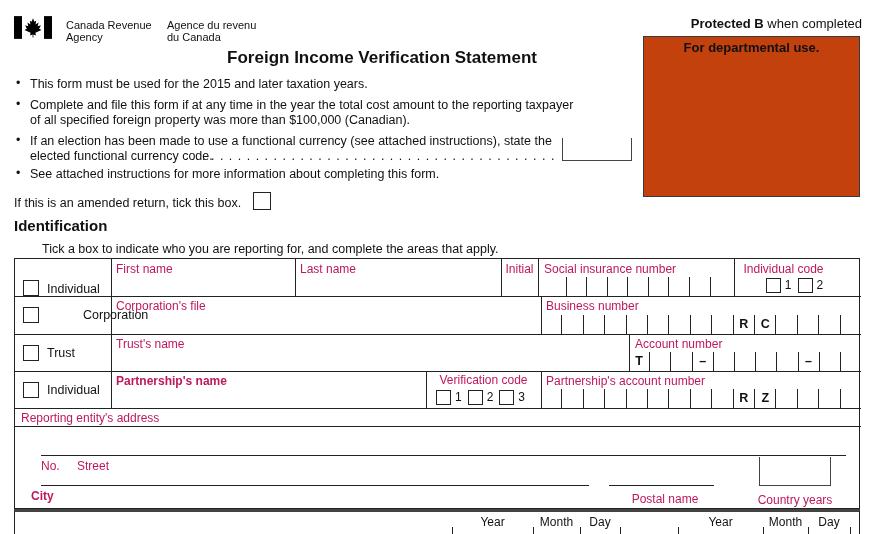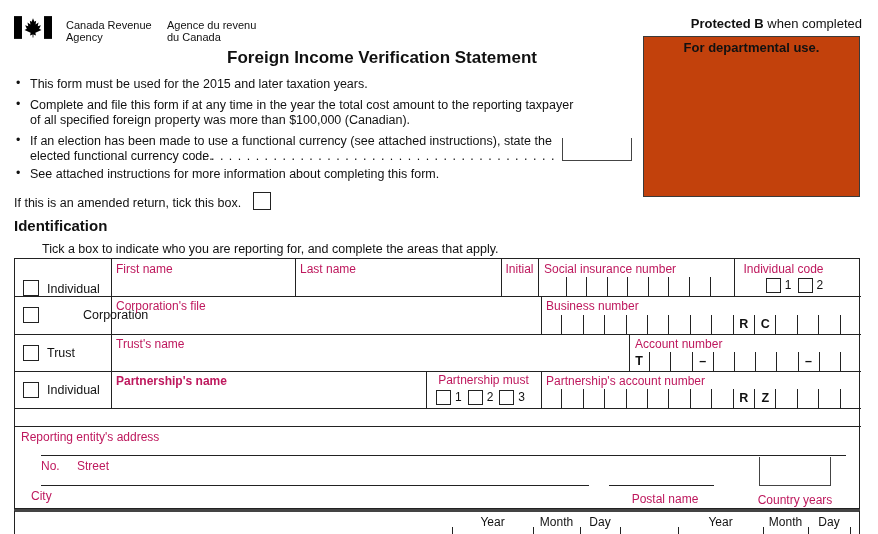--- a/index.html
+++ b/index.html
@@ -188,21 +188,21 @@
       <span class="comb-cell"></span>
       <span class="comb-cell"></span>
     </div>
 
   <div class="cbrow abs" style="left:0; top:112px; width:96px; height:37px;">
     <span class="cb"></span>
     <span class="rowlabel">Individual</span>
   </div>
   <div class="abs lbl" style="left:101px; top:115px;font-weight:bold;">Partnership's name</div>
   <div class="field" style="left:97px; top:129px; width:313px; height:19px;"></div>
-  <div class="abs lbl center" style="left:411px; top:114px; width:115px;">Partnership must</div>
+  <div class="abs lbl center" style="left:411px; top:114px; width:115px;">Verification code</div>
   <div class="codegroup abs" style="left:411px; top:129px; width:115px; height:18px;">
       <span class="cb sm"></span>
       <span class="cb-num">1</span>
       <span class="cb sm"></span>
       <span class="cb-num">2</span>
       <span class="cb sm"></span>
       <span class="cb-num">3</span>
     </div>
   <div class="abs lbl" style="left:531px; top:115px;">Partnership's account number</div>
   <div class="comb" style="left:526px; top:130px; width:320px; height:19px;">
@@ -216,29 +216,29 @@
       <span class="comb-cell"></span>
       <span class="comb-cell"></span>
       <span class="comb-cell">R</span>
       <span class="comb-cell">Z</span>
       <span class="comb-cell"></span>
       <span class="comb-cell"></span>
       <span class="comb-cell"></span>
       <span class="comb-cell"></span>
     </div>
 
-  <div class="abs lbl" style="left:6px; top:152px;margin-top:19px;">Reporting entity's address</div>
+  <div class="abs lbl" style="left:6px; top:152px;">Reporting entity's address</div>
 
   <i class="hl" style="left:26px; top:196px; width:805px;"></i>
   <div class="abs lbl" style="left:26px; top:200px;">No.</div>
   <div class="abs lbl" style="left:62px; top:200px;">Street</div>
   <i class="hl" style="left:26px; top:226px; width:548px;"></i>
   <i class="hl" style="left:594px; top:226px; width:105px;"></i>
   <div id="country-box" class="abs" style="left:744px; top:198px; width:72px; height:29px;"></div>
-  <div class="abs lbl" style="left:16px; top:230px;">City</div>
+  <div class="abs lbl" style="left:16px; top:230px;font-weight:bold;">City</div>
   <div class="abs lbl center" style="left:600px; top:233px; width:100px;">Postal name</div>
   <div class="abs lbl center" style="left:734px; top:234px; width:92px;">Country years</div>
 </div>
 
 <div class="abs" style="left:14px; top:509px; width:846px; height:2.5px; background:#444;"></div>
 <i class="vl" style="left:14px; top:511px; height:23px;"></i>
 <i class="vl" style="left:859px; top:511px; height:23px;"></i>
 
 <div class="plabel" style="left:452px; width:81px;">Year</div>
 <div class="plabel" style="left:533px; width:47px;">Month</div>

